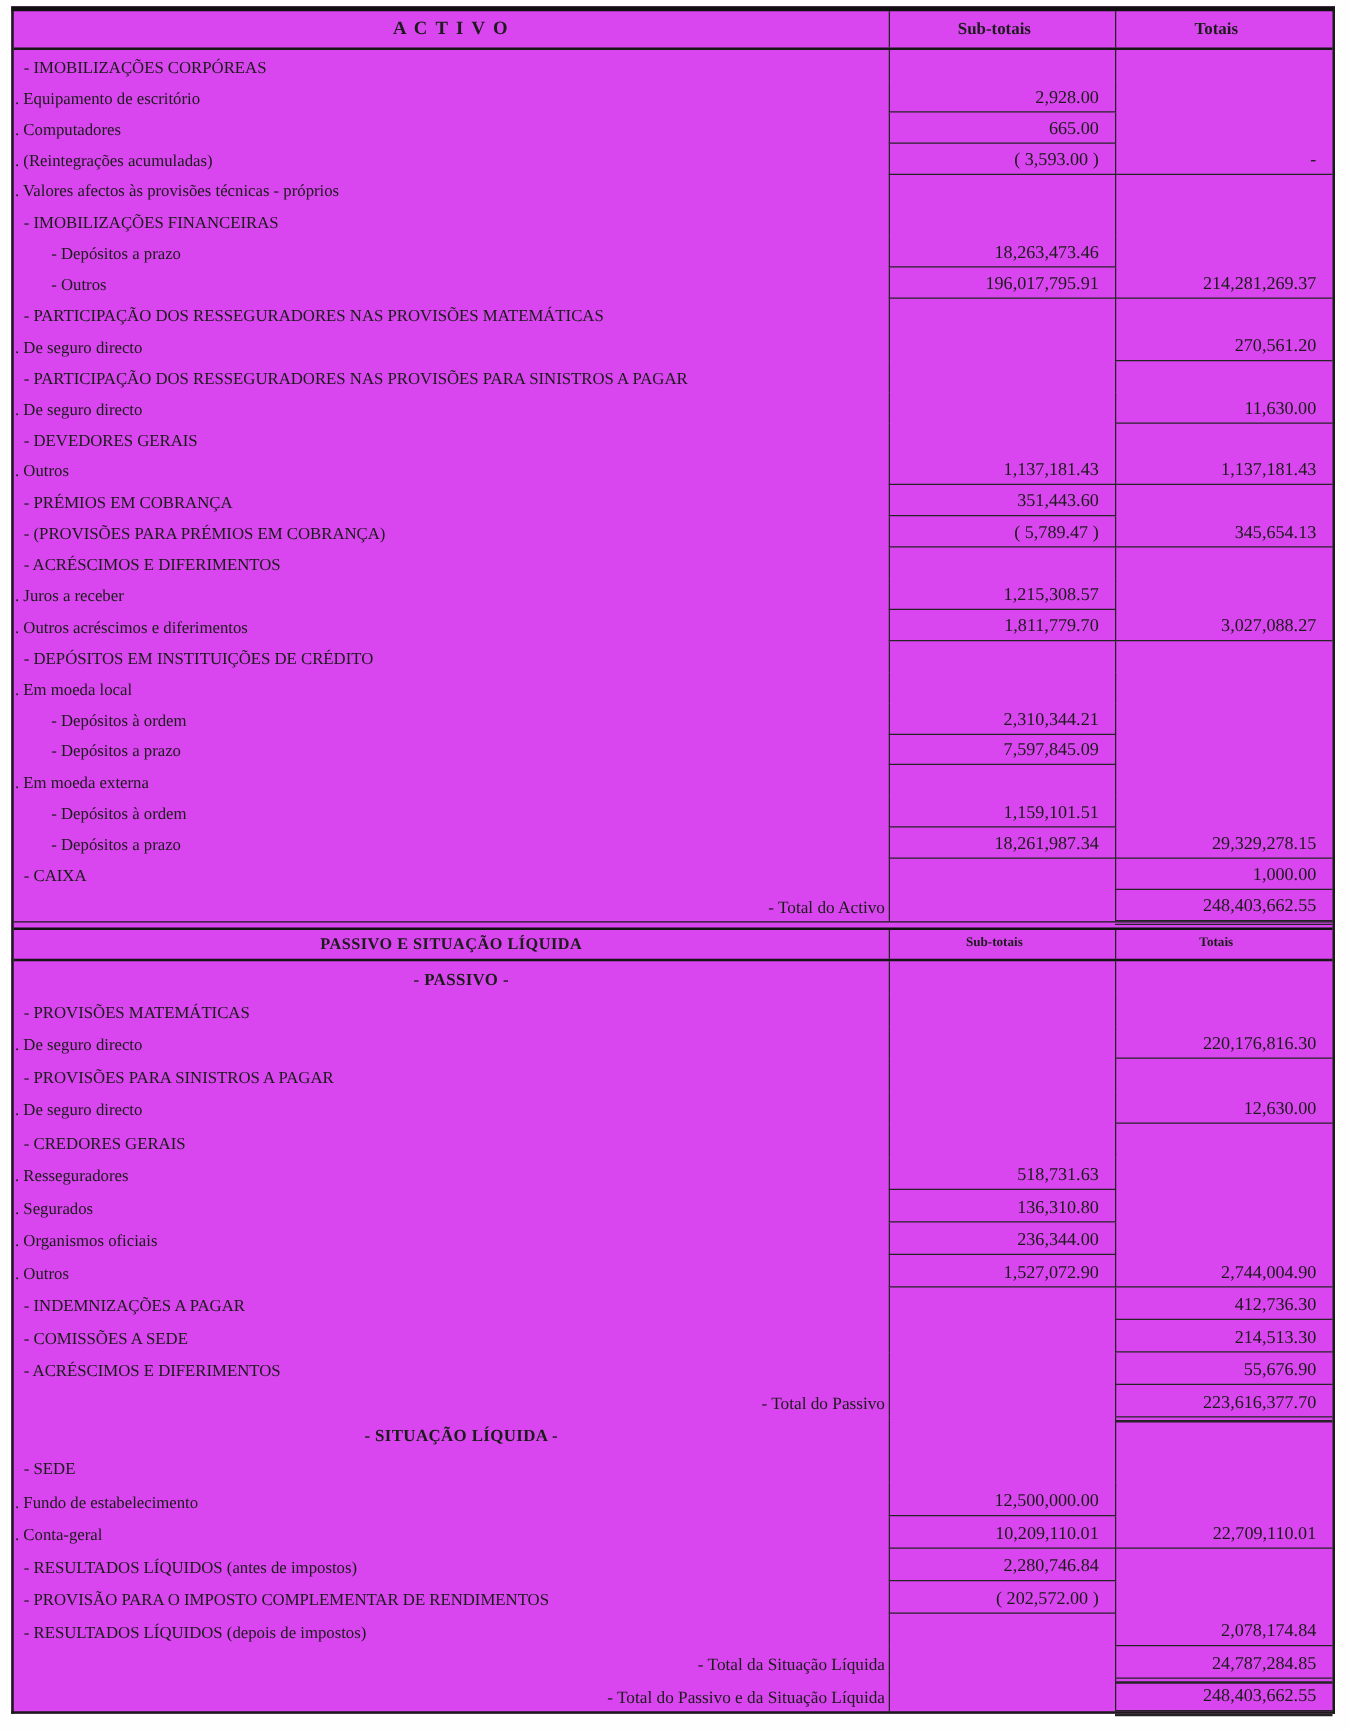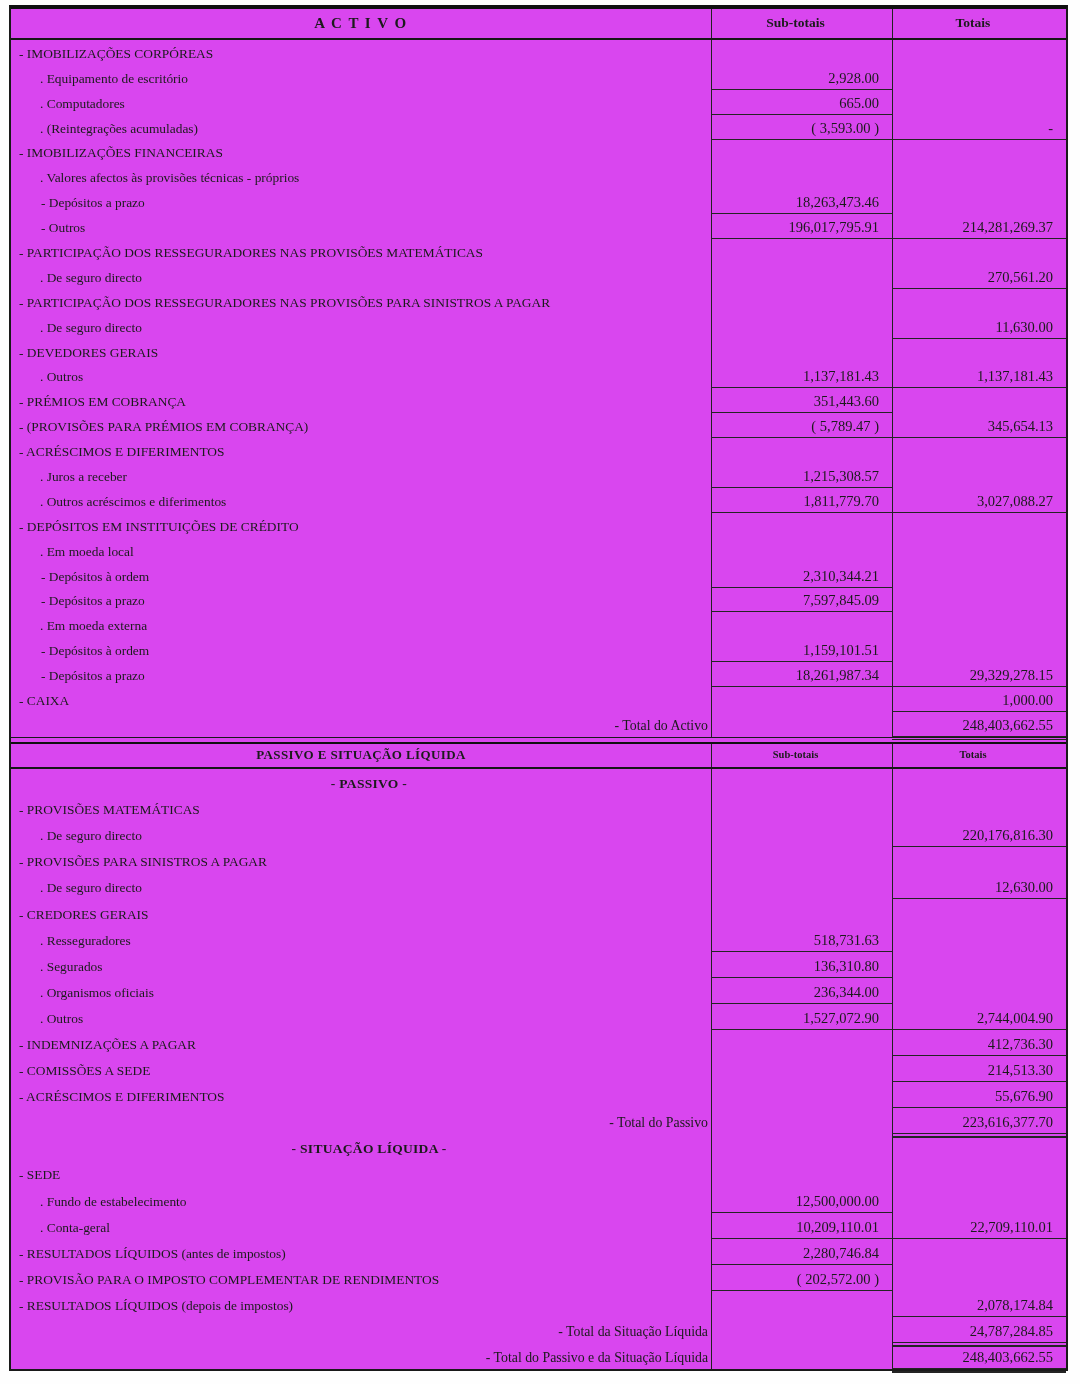--- a/index.html
+++ b/index.html
@@ -35,21 +35,21 @@
   .s1 .row{height:24.9px;}
   .s2 .row{height:26.1px;}
   .c-desc{
     display:flex;align-items:flex-end;
     padding:0 0 3px 8px;font-size:13.4px;white-space:nowrap;
   }
   .c-sub,.c-tot{
     display:flex;align-items:flex-end;justify-content:flex-end;
     padding:0 13px 2px 0;font-size:14.5px;
   }
-  .row.i1 .c-desc{padding-left:29px;}
+  .row.i1 .c-desc{padding-left:1px;}
   .row.i2 .c-desc{padding-left:30px;}
   .row.ctr .c-desc{justify-content:center;font-weight:bold;font-size:13.5px;padding-left:16px;letter-spacing:.3px;}
   .row.totrow .c-desc{justify-content:flex-end;padding-right:3px;font-size:13.8px;}
   
   .u{border-bottom:1.5px solid #242424;}
   .du{border-bottom:1.5px solid #242424;position:relative;}
   .du::after{
     content:"";position:absolute;left:-1.5px;right:0;bottom:-4.5px;height:1.5px;background:#242424;
   }
   
@@ -86,28 +86,28 @@
             <div class="c-sub u">665.00</div>
             <div class="c-tot"></div>
           </div>
 
           <div class="grid row i1">
             <div class="c-desc">. (Reintegrações acumuladas)</div>
             <div class="c-sub u">( 3,593.00 )</div>
             <div class="c-tot u">-</div>
           </div>
 
+          <div class="grid row i1">
+            <div class="c-desc">. Valores afectos às provisões técnicas - próprios</div>
+            <div class="c-sub"></div>
+            <div class="c-tot"></div>
+          </div>
+
           <div class="grid row sec">
             <div class="c-desc">- IMOBILIZAÇÕES FINANCEIRAS</div>
-            <div class="c-sub"></div>
-            <div class="c-tot"></div>
-          </div>
-
-          <div class="grid row i1">
-            <div class="c-desc">. Valores afectos às provisões técnicas - próprios</div>
             <div class="c-sub"></div>
             <div class="c-tot"></div>
           </div>
 
           <div class="grid row i2">
             <div class="c-desc">- Depósitos a prazo</div>
             <div class="c-sub u">18,263,473.46</div>
             <div class="c-tot"></div>
           </div>
 

